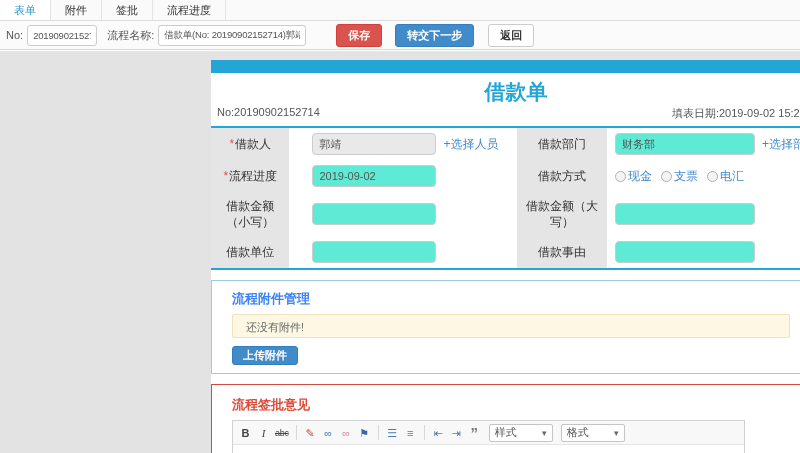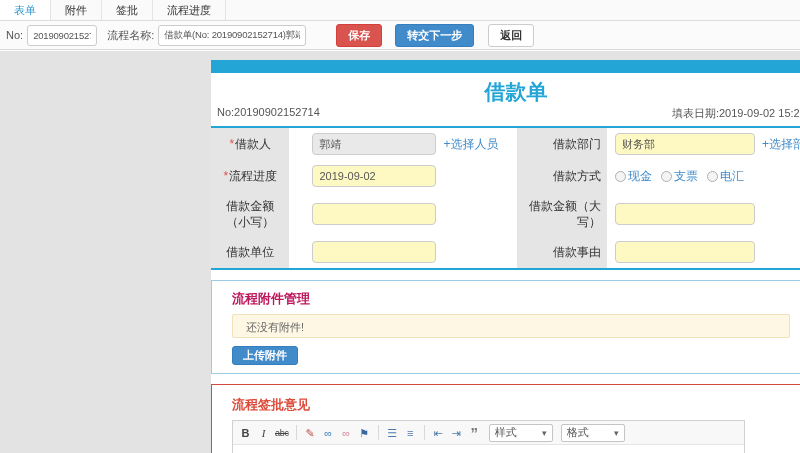--- a/index.html
+++ b/index.html
@@ -26,35 +26,35 @@
   .content { position:absolute; top:51px; left:0; right:0; bottom:0; background:#e3e3e3; }
   .panel { position:absolute; left:211px; top:9px; width:610px; background:#fff; padding-bottom:30px; min-height:500px; }
   .panel-bar { height:13px; background:#23a5d6; }
   .form-title { text-align:center; color:#23a5d6; font-size:21px; font-weight:600; margin-top:5px; height:28px; line-height:28px; }
   .meta { display:flex; justify-content:space-between; font-size:11px; color:#555; padding:0 6px 5px 6px; white-space:nowrap; }
 
   
   table.form { width:100%; border-collapse:collapse; border-top:2px solid #23a5d6; border-bottom:2px solid #23a5d6; }
   td { vertical-align:middle; }
   td.lbl  { background:#e5e5e5; width:80px; text-align:center; font-size:12px; color:#333; padding:6px 6px; line-height:16px; }
-  td.lbl2 { width:92px;text-align:right; }
+  td.lbl2 { width:92px; }
   td.inp  { background:#fff; padding:5px 4px 5px 8px; font-size:12px; white-space:nowrap; }
   td.inp1 { width:228px;padding-left:23px; }
   .req { color:#d9534f; margin-right:1px; }
-  .f-input { width:124px; height:22px; border:1px solid #ccc; border-radius:4px; font-size:11px; padding:0 6px; color:#555; background:#fef9c3; font-family:inherit; }
+  .f-input { width:124px; height:22px; border:1px solid #ccc; border-radius:4px; font-size:11px; padding:0 6px; color:#555; background:#5eead4; font-family:inherit; }
   .f-input.wide { width:140px; }
   .f-input.ro { background:#e9e9e9; }
   a.sel-link { color:#428bca; font-size:12px; margin-left:7px; text-decoration:none; cursor:pointer; }
   .radio-group { display:flex; align-items:center; gap:9px; color:#428bca; font-size:12px; }
   .radio { display:inline-flex; align-items:center; gap:2px; cursor:pointer; }
   .radio-circle { width:11px; height:11px; border-radius:50%; border:1px solid #b0b0b0; background:#f4f4f4; display:inline-block; }
 
   
   .attach-panel { margin-top:10px; border:1px solid #9ccbe5; padding:10px 20px 8px 20px; }
-  .attach-title { color:#be185d; font-weight:bold; font-size:13px; height:15px; line-height:15px; }
+  .attach-title { color:#3b82f6; font-weight:bold; font-size:13px; height:15px; line-height:15px; }
   .attach-alert { margin-top:8px; margin-right:10px; background:#fdf7e3; border:1px solid #f0e3bc; border-radius:2px; padding:5px 13px; font-size:11px; color:#666; height:24px; }
   .upload-btn { margin-top:8px; height:19px; padding:0 10px; background:#428bca; border:1px solid #357ebd; border-radius:3px; color:#fff; font-size:11px; font-weight:bold; cursor:pointer; font-family:inherit; }
 
   
   .approve-panel { margin-top:10px; border:1px solid #d14b42; padding:12px 20px 20px 20px; height:170px; }
   .approve-title { color:#dd4b39; font-weight:bold; font-size:13px; height:15px; line-height:15px; }
   .editor { margin-top:8px; width:513px; border:1px solid #d1d1d1; background:#fff; }
   .editor-toolbar { background:#f8f8f8; border-bottom:1px solid #e5e5e5; padding:2px 6px; display:flex; align-items:center; gap:5px; height:24px; }
   .tbtn { font-size:11px; color:#444; min-width:13px; text-align:center; cursor:pointer; line-height:18px; }
   .tbtn.b { font-weight:bold; }

